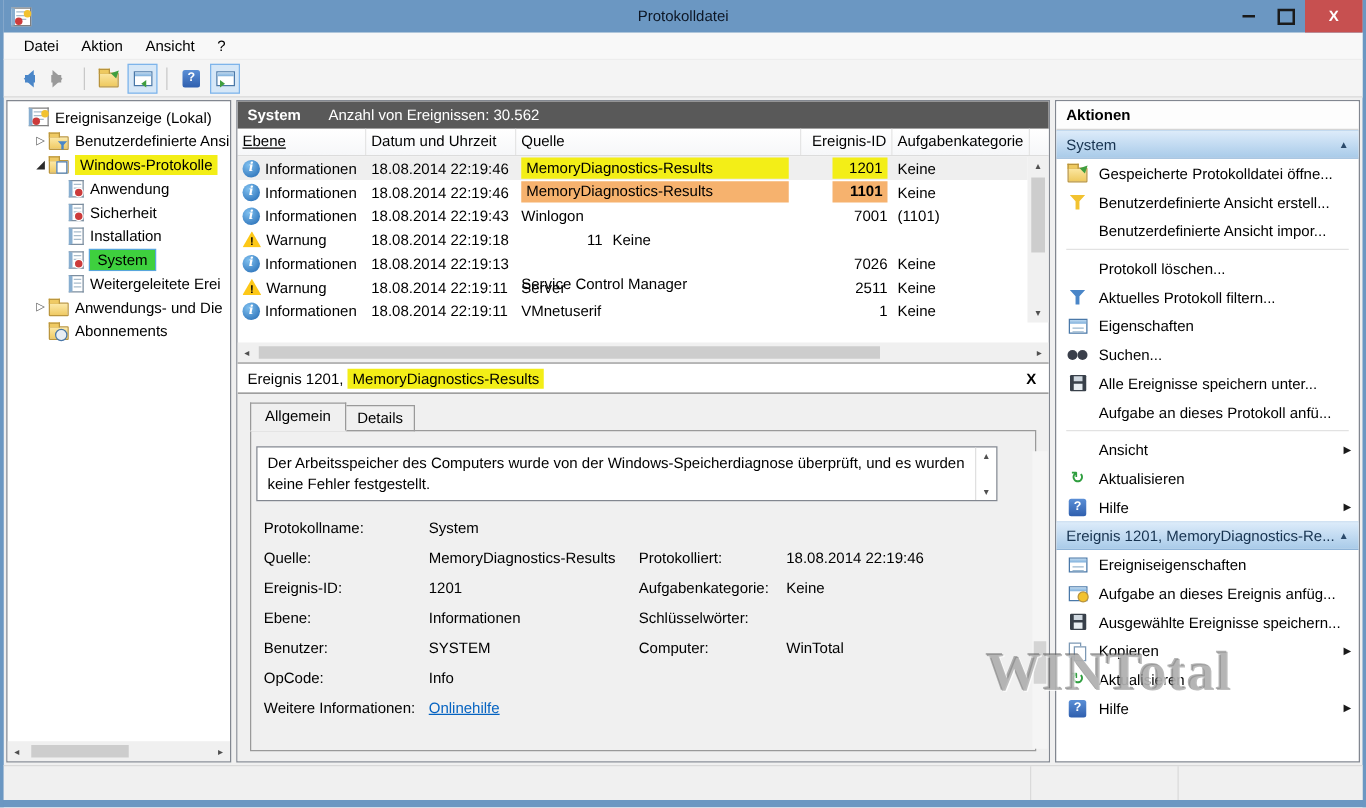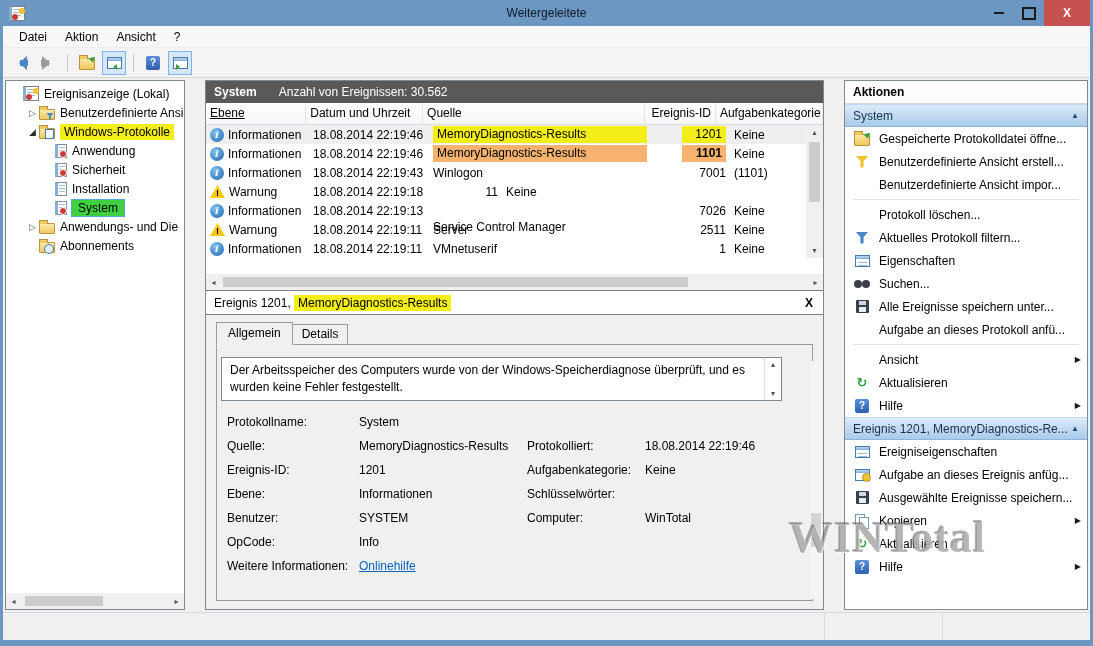--- a/index.html
+++ b/index.html
@@ -19,21 +19,21 @@
   .wc.max::before{content:"";width:10px;height:9px;border:2px solid #1a1a1a;background:transparent}
   .wc.close{width:46px;background:var(--close);color:#fff;font-weight:bold;font-size:12px}
   
   .menubar{height:22px;background:#f8f8f8;display:flex;align-items:center;padding-left:8px;gap:2px;flex:none;border-bottom:1px solid #ededed}
   .menu-item{padding:2px 8px}
   .toolbar{height:30px;background:#f4f4f4;border-bottom:1px solid #d7d7d7;display:flex;align-items:center;padding-left:6px;gap:3px;flex:none}
   .tb-btn{width:24px;height:24px;display:flex;align-items:center;justify-content:center;border:1px solid transparent;background:transparent}
   .tb-btn.pressed{background:#d6e7f7;border:1px solid #7eb4ea}
   .tb-sep{width:1px;height:18px;background:#c8c8c8;margin:0 4px}
   
-  .content{flex:1;display:flex;gap:20px;padding:2px;min-height:0}
+  .content{flex:1;display:flex;gap:4px;padding:2px;min-height:0}
   .tree-panel{width:180px;flex:none;background:#fff;border:1px solid var(--panelborder);display:flex;flex-direction:column;overflow:hidden}
   .tree{flex:1;list-style:none;padding-top:3px;overflow:hidden}
   .tree-row{height:19px;display:flex;align-items:center;white-space:nowrap;overflow:hidden}
   .expander{width:13px;flex:none;font-size:9px;color:#5a5a5a;text-align:center}
   .expander.exp{color:#2b2b2b}
   .tree-label{margin-left:5px}
   .hl-y{background:var(--yellow);padding:1px 4px}
   .hl-o{background:var(--orange);padding:1px 4px}
   .sel-green{background:var(--green);padding:1px 6px;outline:1px solid #58a6dc}
   
@@ -139,21 +139,21 @@
   .ic-refresh{width:14px;height:14px;color:#2f9e3f;font:bold 13px/14px "DejaVu Sans",sans-serif;text-align:center}
   .ic-none{width:14px;height:12px}
 </style>
 </head>
 <body>
 
 <div class="window">
 
   <div class="titlebar">
     <span class="ic ic-app"></span>
-    <span class="title">Weitergeleitete</span>
+    <span class="title">Protokolldatei</span>
     <div class="win-controls">
       <span class="wc min"></span>
       <span class="wc max"></span>
       <span class="wc close">X</span>
     </div>
   </div>
 
   <div class="menubar">
       <span class="menu-item">Datei</span>
       <span class="menu-item">Aktion</span>
@@ -215,20 +215,25 @@
           <li class="tree-row" style="padding-left: 36px;">
             <span class="expander"></span>
             <span class="ic ic-log"></span>
             <span class="tree-label">Installation</span>
           </li>
           <li class="tree-row" style="padding-left: 36px;">
             <span class="expander"></span>
             <span class="ic ic-log red"></span>
             <span class="tree-label sel-green">System</span>
           </li>
+          <li class="tree-row" style="padding-left: 36px;">
+            <span class="expander"></span>
+            <span class="ic ic-log"></span>
+            <span class="tree-label">Weitergeleitete Erei</span>
+          </li>
           <li class="tree-row" style="padding-left: 20px;">
             <span class="expander">▷</span>
             <span class="ic ic-folder"></span>
             <span class="tree-label">Anwendungs- und Die</span>
           </li>
           <li class="tree-row" style="padding-left: 20px;">
             <span class="expander"></span>
             <span class="ic ic-subscriptions"></span>
             <span class="tree-label">Abonnements</span>
           </li>

